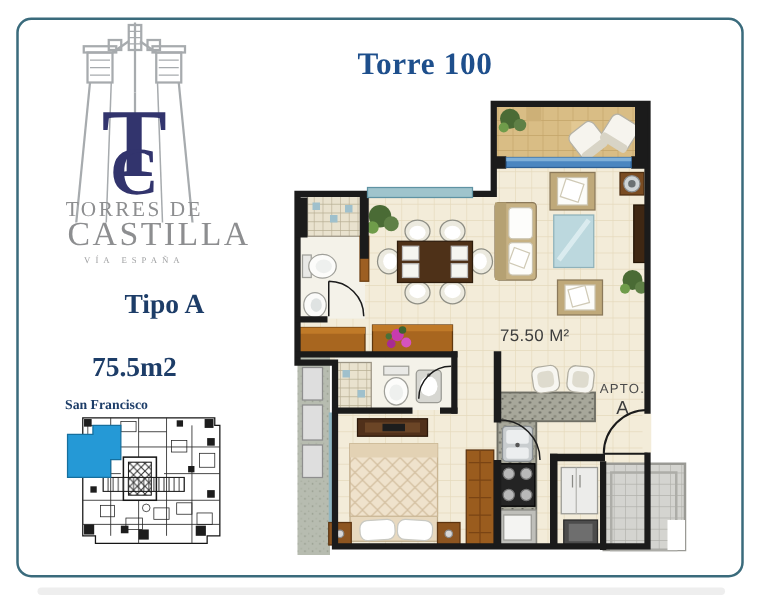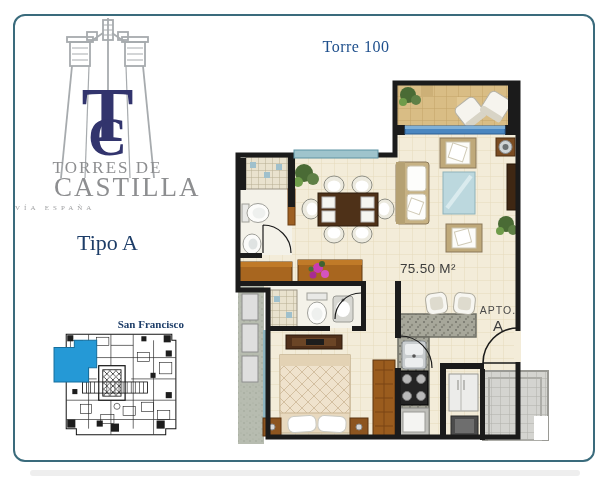--- a/index.html
+++ b/index.html
@@ -13,36 +13,36 @@
   .logo{position:absolute;left:15px;top:16px;width:185px;height:202px;}
   .logo svg{position:absolute;left:0;top:0;}
   .mono-t{position:absolute;left:0;right:0;top:60px;text-align:center;
           font-size:78px;line-height:1;font-weight:bold;color:var(--monogram_navy,#32346d);}
   .mono-c{position:absolute;left:0;right:0;top:94px;text-align:center;
           font-size:54px;line-height:1;font-weight:bold;color:var(--monogram_navy,#32346d);}
   .brand1{position:absolute;left:0;right:0;top:142px;text-align:center;font-size:17px;
           letter-spacing:2px;color:var(--logo_gray,#8d8e90);}
   .brand2{position:absolute;left:0;right:0;top:156px;text-align:center;font-size:27px;
           letter-spacing:2px;color:var(--logo_gray,#8d8e90);padding-left:39px;}
-  .brand3{position:absolute;left:0;right:0;top:188px;font-size:7px;
+  .brand3{position:absolute;left:0;right:0;top:188px;text-align:center;font-size:7px;
           letter-spacing:4px;color:#9fa0a2;}
   
   .tipo{position:absolute;left:15px;top:230px;width:185px;text-align:center;
-        font-size:22px;font-weight:normal;color:var(--navy,#1d3d68);}
+        font-size:22px;font-weight:bold;color:var(--navy,#1d3d68);padding-left:24px;}
   .area{position:absolute;left:15px;top:281px;width:185px;text-align:center;
         font-size:22px;font-weight:bold;color:var(--navy,#1d3d68);}
   
   .sitemap{position:absolute;left:52px;top:318px;width:132px;}
-  .map-top,.map-bottom{text-align:right;font-size:11px;font-weight:bold;
+  .map-top,.map-bottom{text-align:left;font-size:11px;font-weight:bold;
         color:var(--navy,#1d3d68);}
   .map-top{margin-bottom:1px;}
   .map-bottom{margin-top:1px;}
   
-  .plan-title{position:absolute;left:256px;top:38px;width:200px;text-align:center;
-        font-size:16px;font-weight:normal;color:var(--torre_blue,#1e4f8c);letter-spacing:.5px;}
+  .plan-title{position:absolute;left:240px;top:38px;width:200px;text-align:center;
+        font-size:25px;font-weight:bold;color:var(--torre_blue,#1e4f8c);letter-spacing:.5px;}
   .plan-svg{position:absolute;left:230px;top:72px;}
   .t-area{font-family:"Liberation Sans",sans-serif;font-size:13.5px;fill:#3d3d3d;letter-spacing:.3px;}
   .t-apto{font-family:"Liberation Sans",sans-serif;font-size:10.5px;fill:#4a4a4a;letter-spacing:1px;}
   .t-apto-a{font-family:"Liberation Sans",sans-serif;font-size:15px;fill:#3d3d3d;}
   .chairO{fill:#eceadf;stroke:#8f8f85;stroke-width:1;}
   .chairI{fill:#ffffff;stroke:none;}
   .wall{fill:#1b1b1b;}
   .arc{fill:none;stroke:#1b1b1b;stroke-width:1.2;}
 </style>
 </head>
@@ -75,20 +75,21 @@
       </g>
     </svg>
     <div class="mono-t">T</div>
     <div class="mono-c">C</div>
     <div class="brand1">TORRES DE</div>
     <div class="brand2">CASTILLA</div>
     <div class="brand3">VÍA ESPAÑA</div>
   </div>
 
   <div class="tipo">Tipo A</div>
+  <div class="area">75.5m2</div>
 
   <div class="sitemap">
     <div class="map-top">San Francisco</div>
     <svg width="132" height="110" viewBox="0 0 130 108">
       <defs>
         <pattern id="mx" width="6" height="6" patternUnits="userSpaceOnUse">
           <path d="M0,0 L6,6 M6,0 L0,6" stroke="#333" stroke-width="0.8"></path>
         </pattern>
         <pattern id="mv" width="4" height="8" patternUnits="userSpaceOnUse">
           <path d="M2,0 V8" stroke="#444" stroke-width="0.8"></path>

